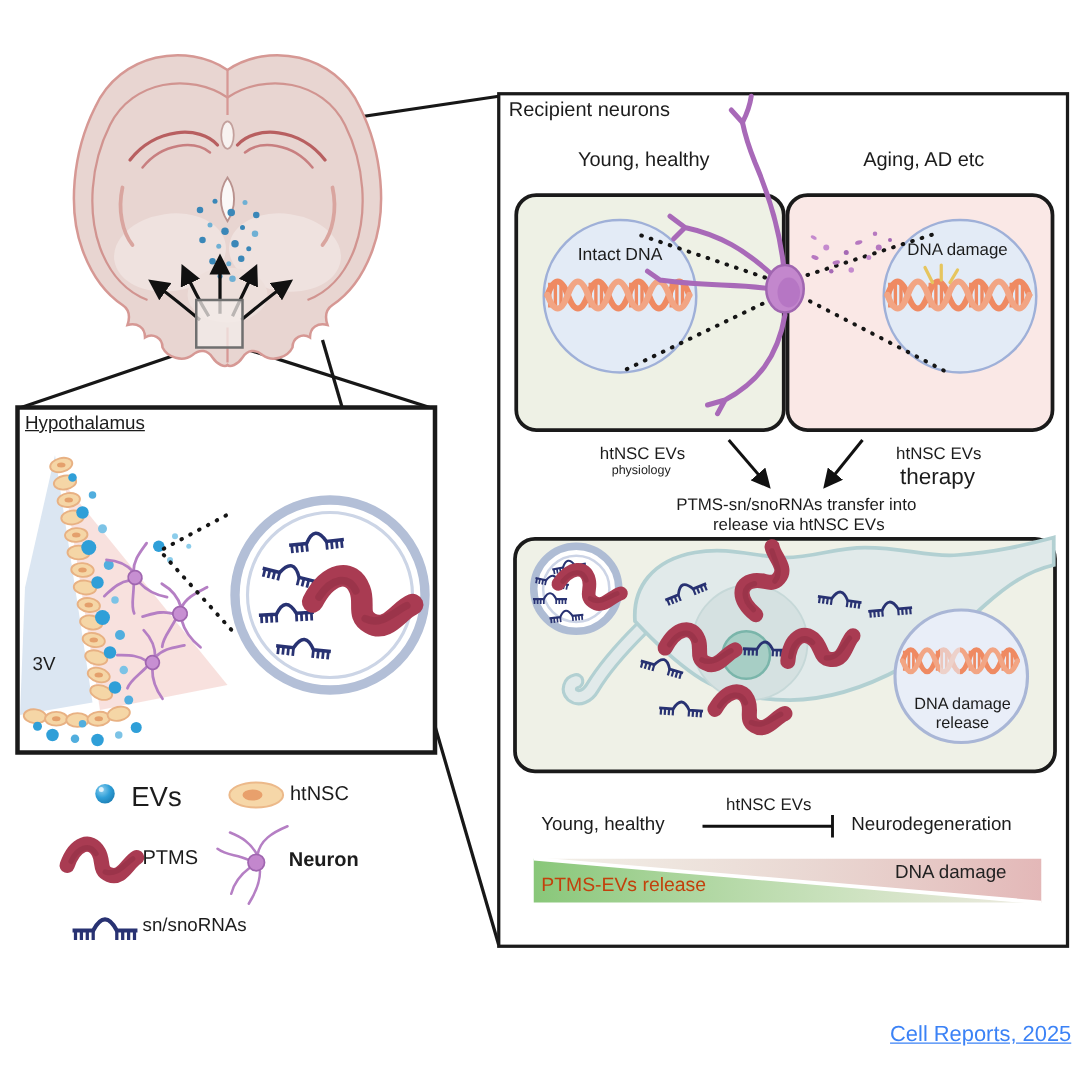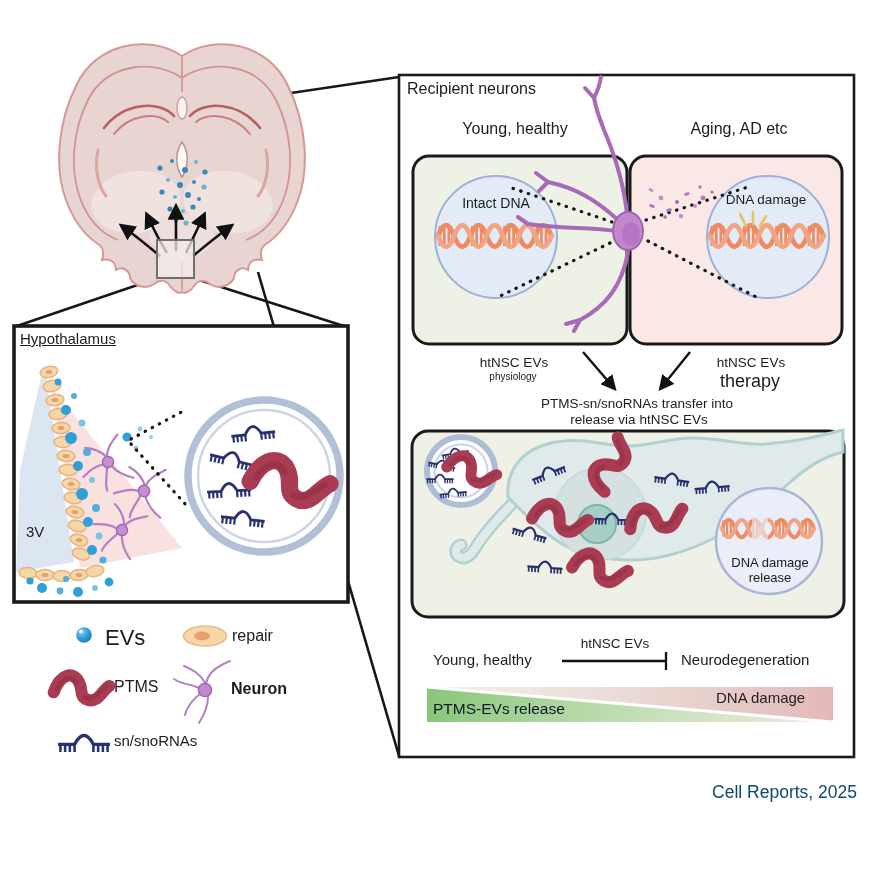--- a/index.html
+++ b/index.html
@@ -315,21 +315,21 @@
       <circle cx="205" cy="690" r="6.6" fill="#c387cd" stroke="#a066b0" stroke-width="1.4"></circle>
     </g>
     <use href="#sno" transform="translate(84,742) scale(1.18)"></use>
   </g>
 </svg>
 
 <div class="t" style="left:20px;top:331px;font-size:15px;text-decoration:underline;">Hypothalamus</div>
 <div class="t" style="left:26px;top:524px;font-size:15px;text-align:center;">3V</div>
 
 <div class="t" style="left:105px;top:626px;font-size:22px;text-align:right;">EVs</div>
-<div class="t" style="left:232px;top:627px;font-size:16px;">repair</div>
+<div class="t" style="left:232px;top:627px;font-size:16px;">htNSC</div>
 <div class="t" style="left:114px;top:678px;font-size:16px;">PTMS</div>
 <div class="t" style="left:231px;top:680px;font-size:16px;font-weight:bold;">Neuron</div>
 <div class="t" style="left:114px;top:733px;font-size:15px;">sn/snoRNAs</div>
 
 <div class="t" style="left:407px;top:80px;font-size:16px;text-align:right;">Recipient neurons</div>
 <div class="t c" style="left:515px;top:120px;font-size:16px;">Young, healthy</div>
 <div class="t c" style="left:739px;top:120px;font-size:16px;">Aging, AD etc</div>
 <div class="t c" style="left:496px;top:196px;font-size:14px;">Intact DNA</div>
 <div class="t c" style="left:766px;top:192px;font-size:13.5px;">DNA damage</div>
 
@@ -340,18 +340,18 @@
 <div class="t c" style="left:637px;top:396px;font-size:13.5px;">PTMS-sn/snoRNAs transfer into</div>
 <div class="t c" style="left:639px;top:412px;font-size:13.5px;">release via htNSC EVs</div>
 
 <div class="t c" style="left:770px;top:556px;font-size:13px;">DNA damage</div>
 <div class="t c" style="left:770px;top:571px;font-size:13px;">release</div>
 
 <div class="t" style="left:433px;top:652px;font-size:15px;">Young, healthy</div>
 <div class="t c" style="left:615px;top:636px;font-size:13.5px;">htNSC EVs</div>
 <div class="t" style="left:681px;top:652px;font-size:15px;">Neurodegeneration</div>
 
-<div class="t" style="left:433px;top:700px;font-size:15.5px;color:#0f172a;">PTMS-EVs release</div>
+<div class="t" style="left:433px;top:700px;font-size:15.5px;color:#c2410c;">PTMS-EVs release</div>
 <div class="t" style="left:716px;top:690px;font-size:15px;color:#222;">DNA damage</div>
 
-<div class="t" style="right:13px;top:783px;font-size:17.5px;color:#0c4a6e;">Cell Reports, 2025</div>
+<div class="t" style="right:13px;top:818px;font-size:17.5px;color:#3b82f6;text-decoration:underline;">Cell Reports, 2025</div>
 
 </div>
 
 </body></html>

